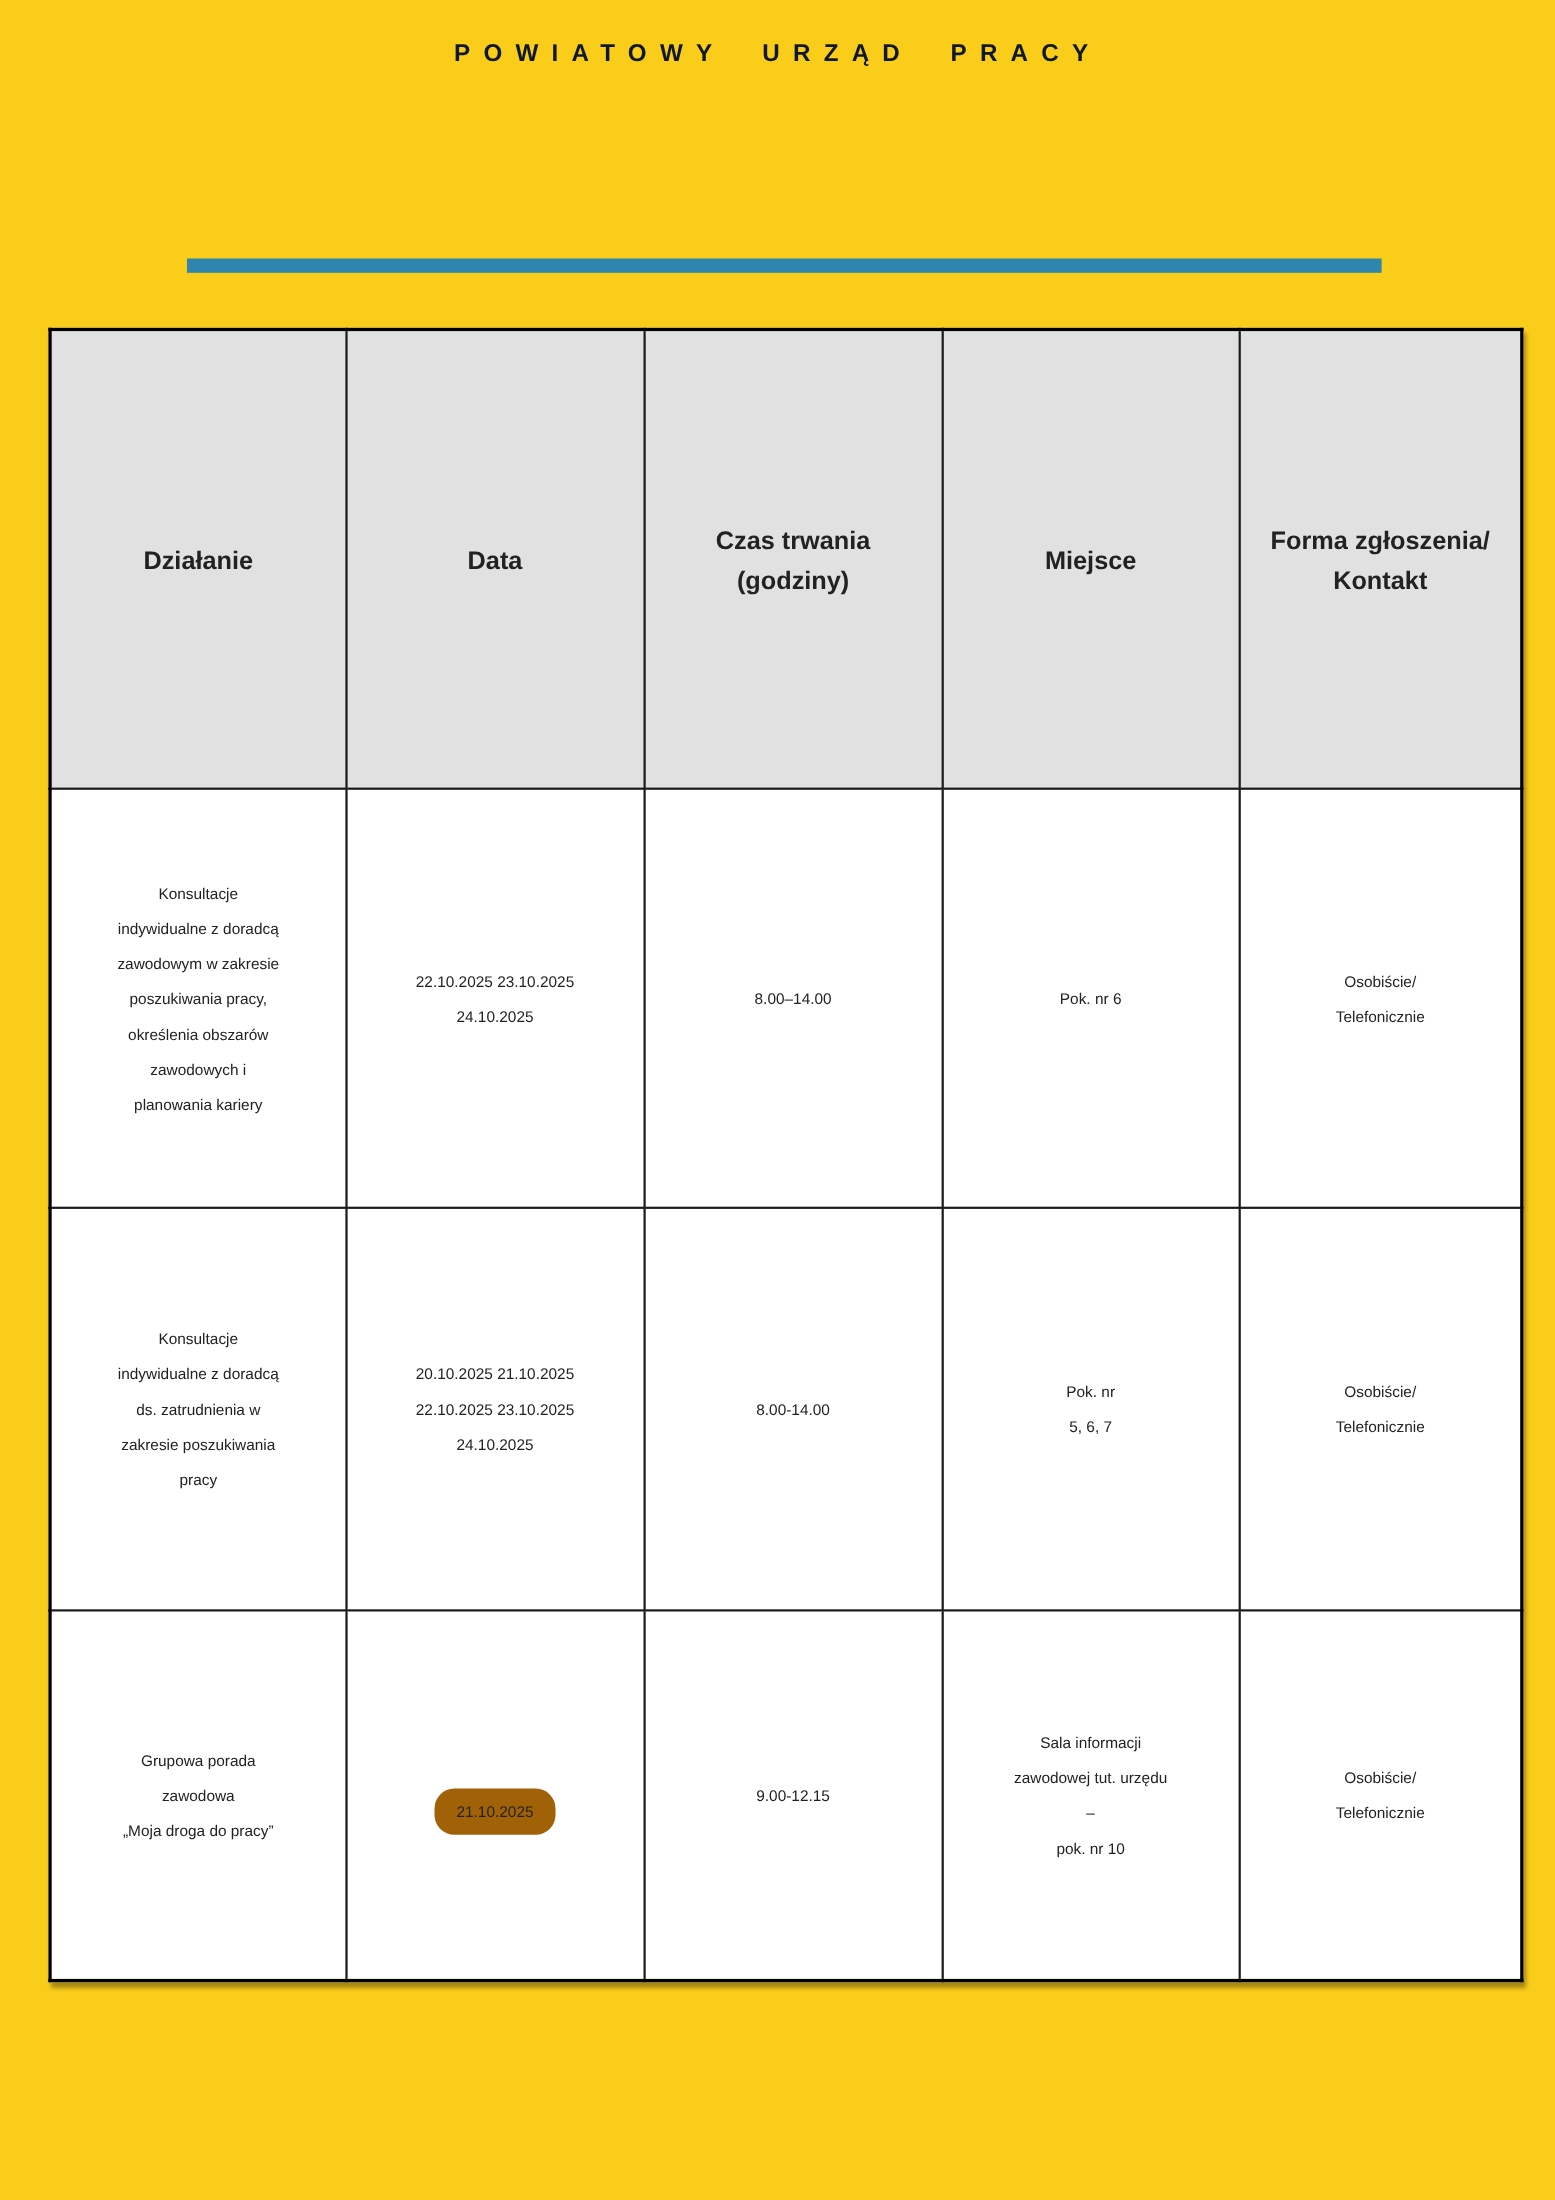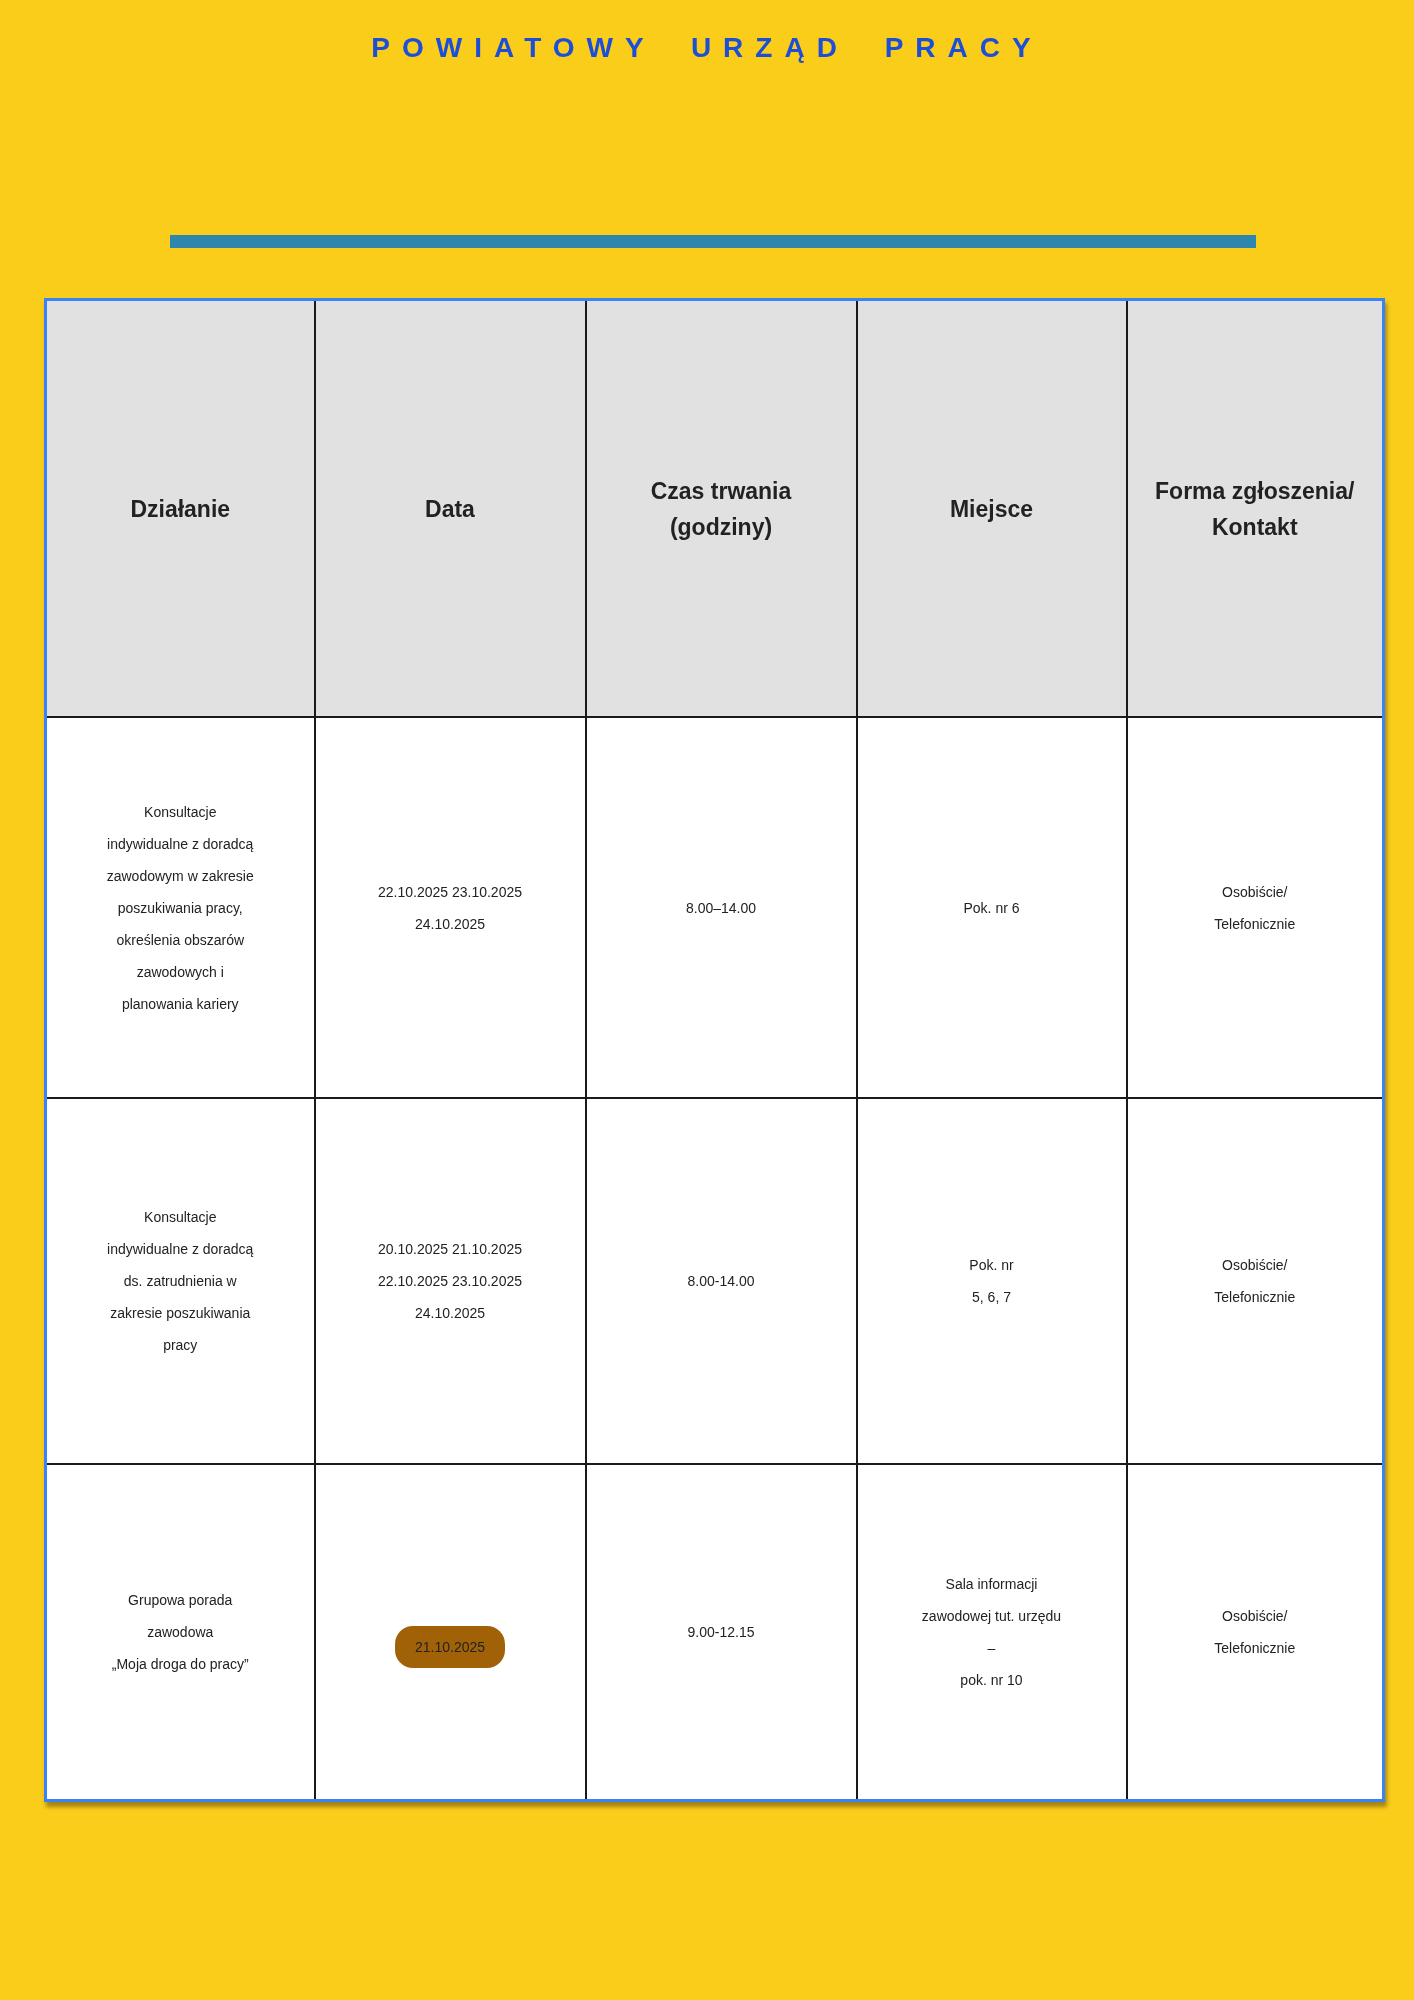--- a/index.html
+++ b/index.html
@@ -10,43 +10,43 @@
     background:#FBCD1B;
     overflow:hidden;
     font-family:"Liberation Sans","DejaVu Sans",sans-serif;
   }
   
   .banner{
     position:absolute;
     left:0; top:26px;
     width:1414px;
     text-align:center;
-    color:#1d4ed8;
+    color:#0f172a;
     font-weight:bold;
-    font-size:28px;
+    font-size:22px;
     letter-spacing:12px;
     word-spacing:16px;
     line-height:43px;
   }
   .banner .line{white-space:nowrap;}
   .divider{
     position:absolute;
     left:170px; top:235px;
     width:1086px; height:13px;
     background:#2E86AE;
   }
   
   table.schedule{
     position:absolute;
     left:44px; top:298px;
     width:1338px; height:1504px;
     border-collapse:collapse;
     table-layout:fixed;
     background:#FFFFFF;
-    border:3px solid #3b82f6;
+    border:3px solid #000000;
     box-shadow:2px 5px 4px rgba(0,0,0,0.35);
   }
   table.schedule th, table.schedule td{
     border:2px solid #1A1A1A;
     text-align:center;
     vertical-align:middle;
     white-space:pre-line;
     color:#222222;
     padding:0 16px;
   }

